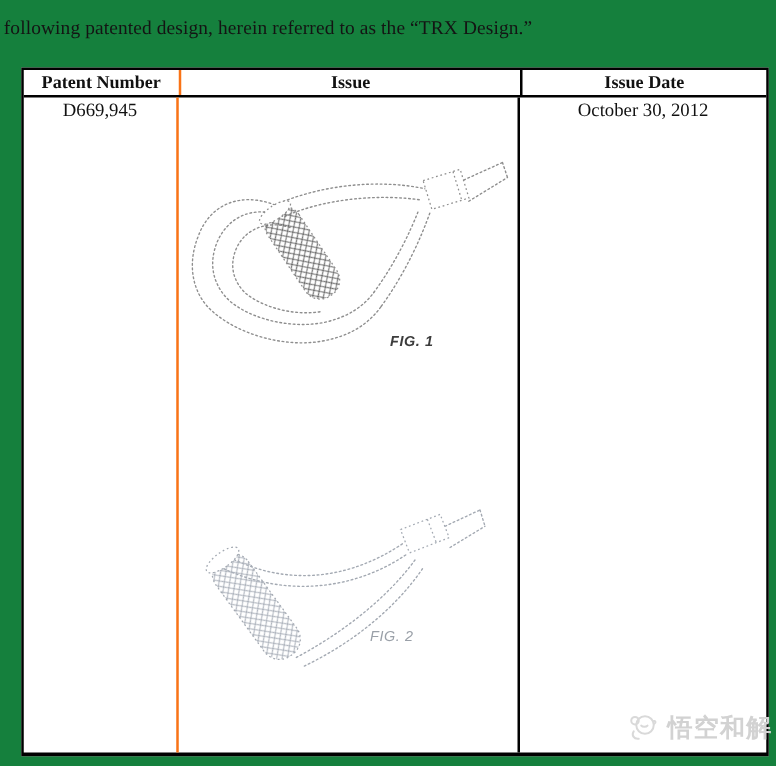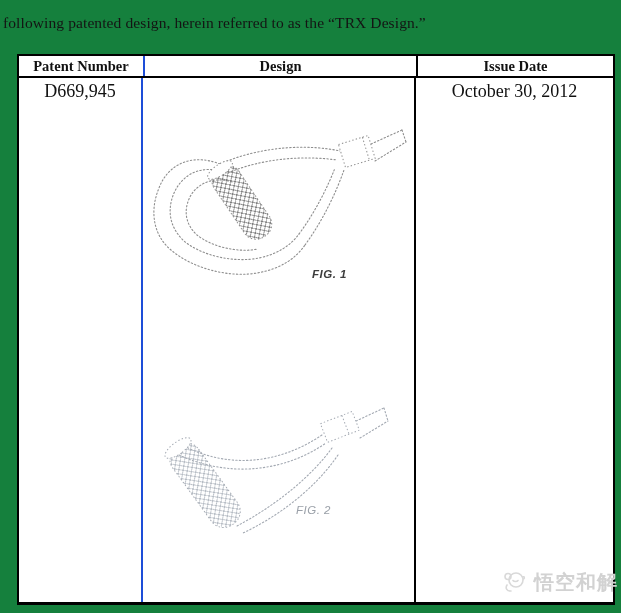--- a/index.html
+++ b/index.html
@@ -30,31 +30,31 @@
   }
   .thead{
     display:flex;
     height:20px;
     border-bottom:2px solid #000;
   }
   .tbody{
     display:flex;
     height:524px;
   }
-  .c1{width:124px;border-right:2px solid #1d4ed8;}
+  .c1{width:124px;border-right:2px solid #f97316;}
   .c2{width:271px;border-right:2px solid #000;position:relative;}
   .c3{flex:1;position:relative;}
   .hcell{
     font-weight:bold;
     font-size:14.5px;
     text-align:center;
     line-height:20px;
   }
   .bcell{
-    font-size:18px;
+    font-size:15px;
     text-align:center;
     padding-top:3px;
     box-sizing:border-box;
   }
   .fig{
     position:absolute;
     left:1px;
     width:270px;
   }
   .fig1{top:28px;height:232px;}
@@ -88,21 +88,21 @@
 </head>
 <body>
 
 <div class="page">
 
   <div class="intro">following patented design, herein referred to as the “TRX Design.”</div>
 
   <div class="patent-table">
     <div class="thead">
       <div class="c1 hcell">Patent Number</div>
-      <div class="c2 hcell">Design</div>
+      <div class="c2 hcell">Issue</div>
       <div class="c3 hcell">Issue Date</div>
     </div>
     <div class="tbody">
       <div class="c1 bcell">D669,945</div>
 
       <div class="c2">
 
         <div class="fig fig1">
           <svg width="270" height="232" viewBox="0 0 270 232">
             <defs>

